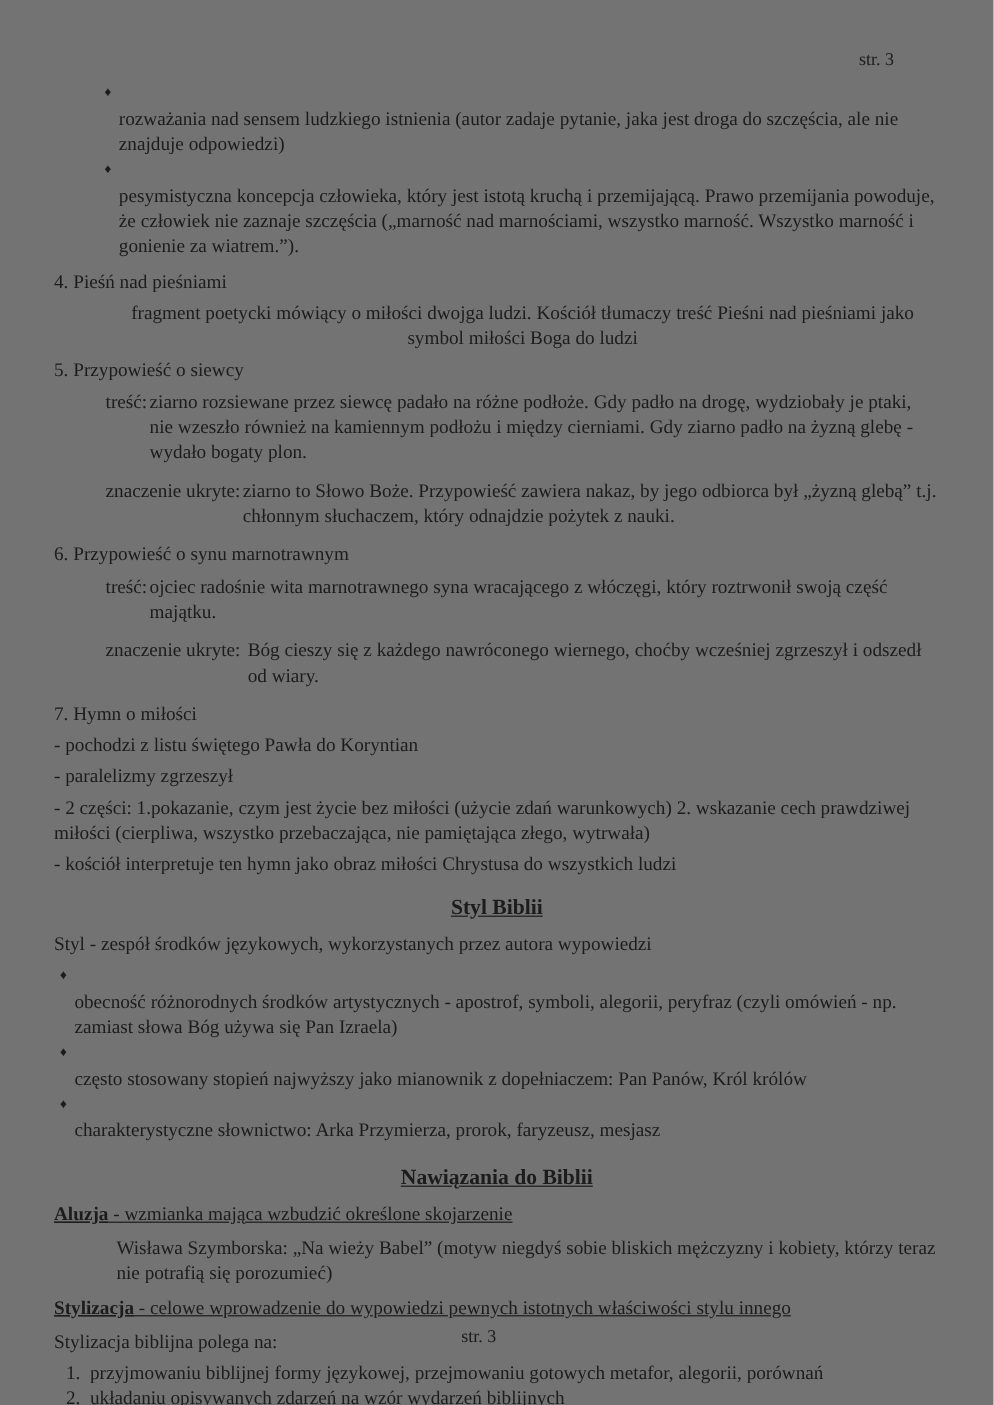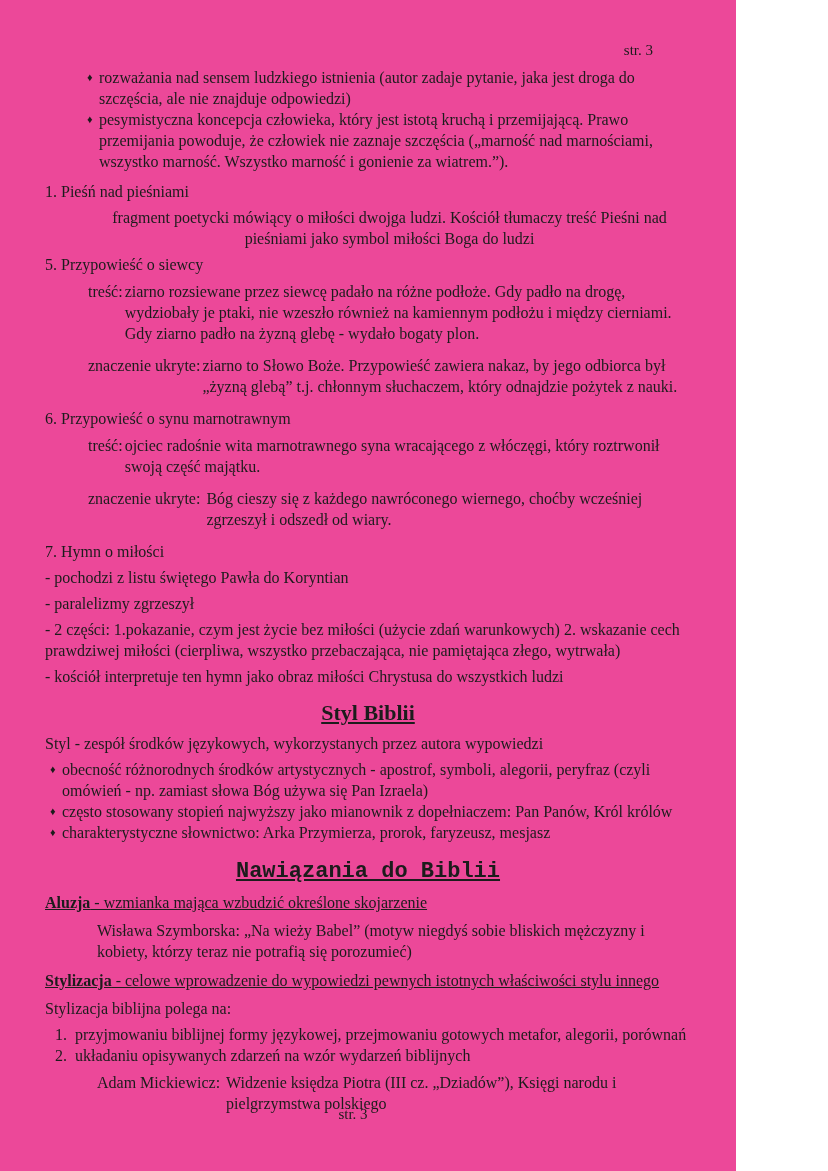--- a/index.html
+++ b/index.html
@@ -12,24 +12,24 @@
     height: 1171px;
     font-family: "Liberation Serif", "DejaVu Serif", serif;
     font-size: 16px;
     line-height: 21px;
     color: #1c1c1c;
     overflow: hidden;
   }
   .page {
     position: relative;
     box-sizing: border-box;
-    width: 736px;
+    width: 828px;
     height: 1171px;
     padding: 40px 45px 0 45px;
-    background: #ec4899;
+    background: #737373;
   }
   .pgnum-top {
     text-align: right;
     padding-right: 38px;
     font-size: 15px;
     margin-bottom: 6px;
   }
   .pgnum-bottom {
     position: absolute;
     left: 0;
@@ -37,28 +37,28 @@
     bottom: 46px;
     text-align: center;
     font-size: 15px;
   }
 
   
   .b-para    { margin: 0 0 5px 0; }
   .b-indent  { margin: 0 0 5px 0; padding-left: 43px; text-align: center; }
   .b-indent2 { margin: 0 0 8px 0; padding-left: 52px; }
   .b-term    { margin: 0 0 7px 0; text-decoration: underline; }
-  .b-heading { margin: 14px 0 9px 0; text-align: center; font-size: 22px; font-weight: bold; line-height: 23px; }
+  .b-heading { margin: 14px 0 9px 0; text-align: center; font-size: 18px; font-weight: bold; line-height: 23px; }
   .b-heading .heading-text { text-decoration: underline; }
   .b-bullet2 { margin: 0; display: flex; padding-left: 42px; }
   .b-bullet1 { margin: 0; display: flex; padding-left: 5px; }
   .b-bullet2 .glyph, .b-bullet1 .glyph { flex: 0 0 12px; font-size: 11px; }
-  .b-bullet2 .txt, .b-bullet1 .txt { flex: 1 1 auto; }
+  .b-bullet2 .txt, .b-bullet1 .txt { flex: 1 1 auto; margin-top: 22px; }
   .b-bullet2 + .b-para { margin-top: 9px; }
-  .b-bullet1 + .b-heading { margin-top: 17px; font-family: Liberation Mono, monospace; }
+  .b-bullet1 + .b-heading { margin-top: 17px; }
   .b-hang  { margin: 6px 0 11px 0; display: flex; padding-left: 43px; column-gap: 2px; }
   .b-hang2 { margin: 6px 0 0 0;  display: flex; padding-left: 52px; column-gap: 6px; }
   .b-hang .lbl, .b-hang2 .lbl { flex: 0 0 auto; white-space: pre; }
   .b-hang .txt, .b-hang2 .txt { flex: 1 1 auto; }
   .b-olist { margin: 5px 0 5px 0; }
   .olist-row { display: flex; padding-left: 10px; }
   .olist-row .num { flex: 0 0 20px; }
   .olist-row .txt { flex: 1 1 auto; }
   .term-word { font-weight: bold; text-decoration: underline; }
 </style>
@@ -69,21 +69,21 @@
   <div class="pgnum-top">str. 3</div>
   <div id="doc-blocks">
       <div class="b-bullet2">
         <span class="glyph">♦</span>
         <span class="txt">rozważania nad sensem ludzkiego istnienia (autor zadaje pytanie, jaka jest droga do szczęścia, ale nie znajduje odpowiedzi)</span>
       </div>
       <div class="b-bullet2">
         <span class="glyph">♦</span>
         <span class="txt">pesymistyczna koncepcja człowieka, który jest istotą kruchą i przemijającą. Prawo przemijania powoduje, że człowiek nie zaznaje szczęścia („marność nad marnościami, wszystko marność. Wszystko marność i gonienie za wiatrem.”).</span>
       </div>
-      <div class="b-para"><span class="txt">1. Pieśń nad pieśniami</span></div>
+      <div class="b-para"><span class="txt">4. Pieśń nad pieśniami</span></div>
       <div class="b-indent"><span class="txt">fragment poetycki mówiący o miłości dwojga ludzi. Kościół tłumaczy treść Pieśni nad pieśniami jako symbol miłości Boga do ludzi</span></div>
       <div class="b-para"><span class="txt">5. Przypowieść o siewcy</span></div>
       <div class="b-hang">
         <span class="lbl">treść:</span>
         <span class="txt">ziarno rozsiewane przez siewcę padało na różne podłoże. Gdy padło na drogę, wydziobały je ptaki, nie wzeszło również na kamiennym podłożu i między cierniami. Gdy ziarno padło na żyzną glebę - wydało bogaty plon.</span>
       </div>
       <div class="b-hang">
         <span class="lbl">znaczenie ukryte:</span>
         <span class="txt">ziarno to Słowo Boże. Przypowieść zawiera nakaz, by jego odbiorca był „żyzną glebą” t.j. chłonnym słuchaczem, który odnajdzie pożytek z nauki.</span>
       </div>

